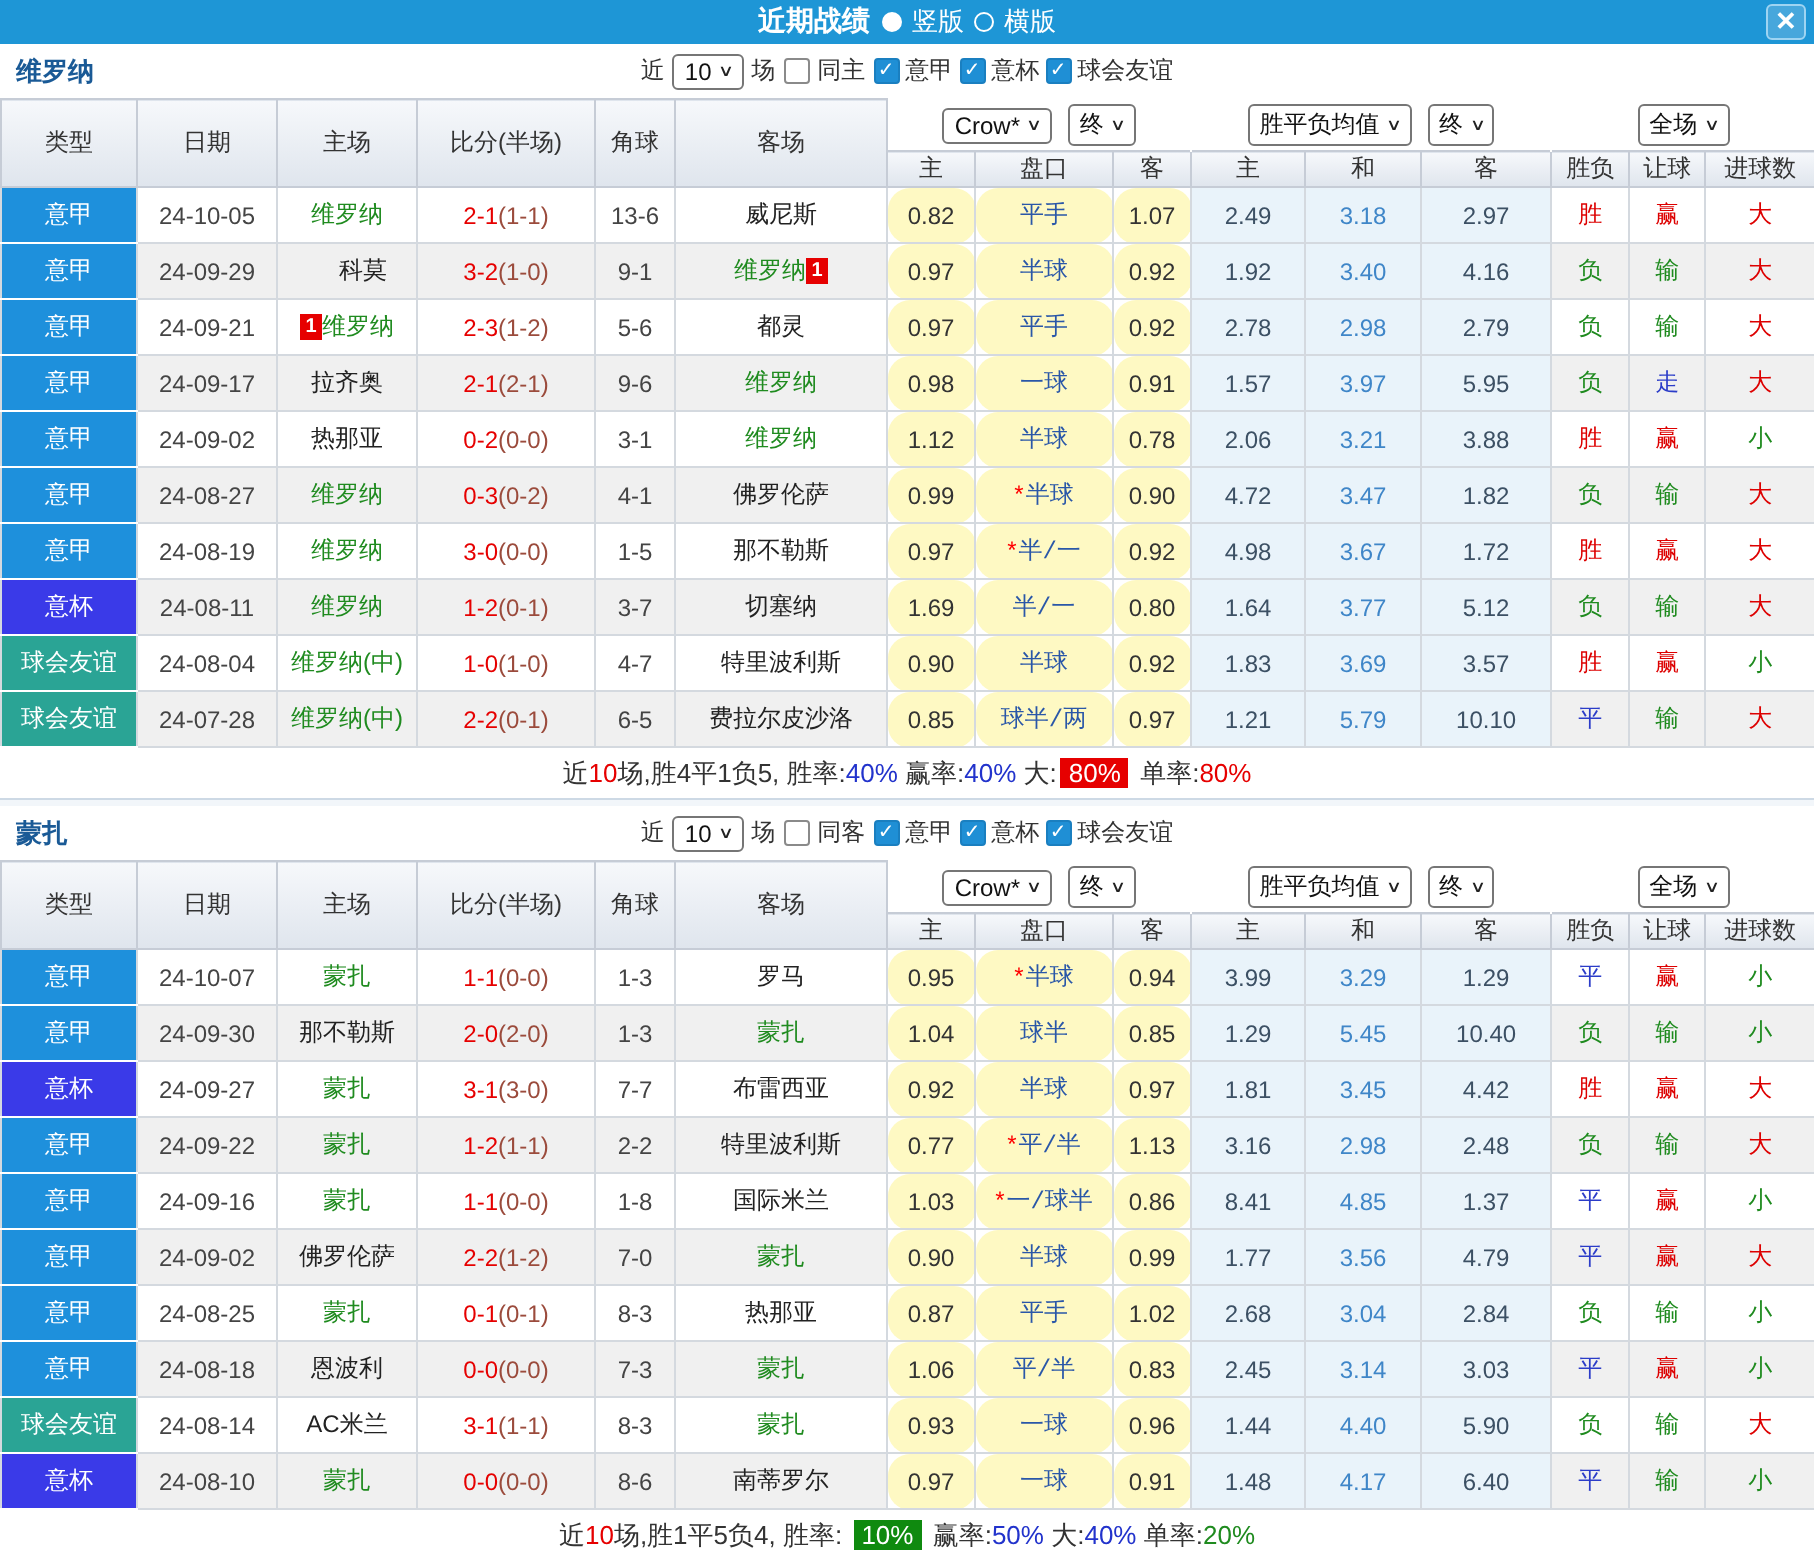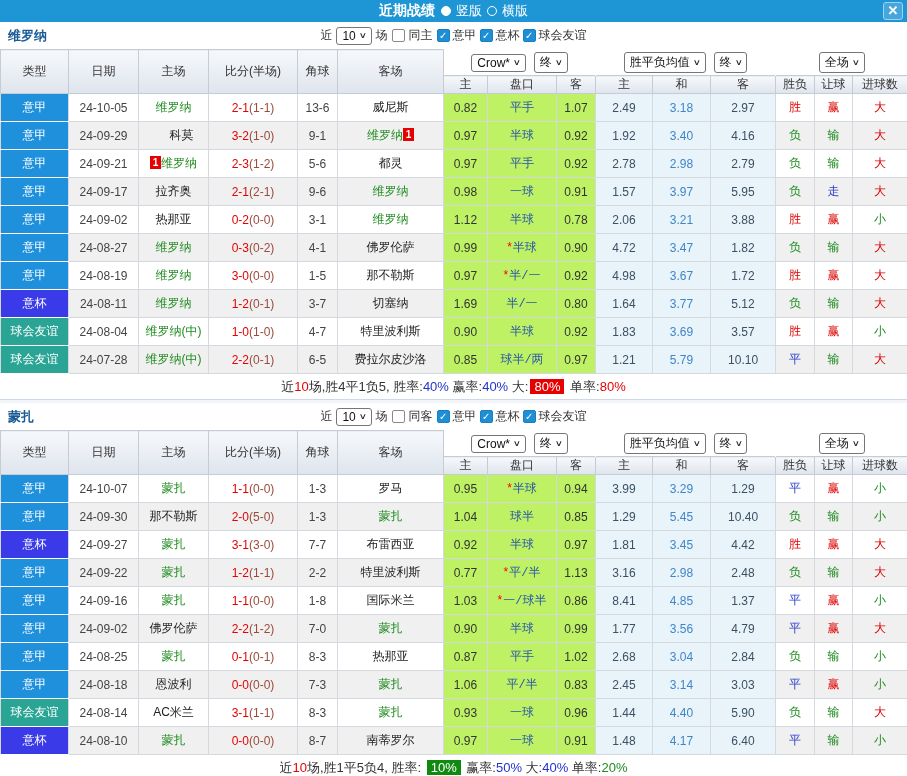--- a/index.html
+++ b/index.html
@@ -53,21 +53,21 @@
   thead tr.ctrl-row th.main-h { height:43px; font-size:12px; }
   thead tr.ctrl-row th.dd { background:#fff; border:1px solid #fff; border-bottom:none; height:26px; }
   thead tr.sub-row th { height:17px; }
   .dd-inner { display:flex; align-items:center; justify-content:center; gap:8px; }
   tbody td {
     border:1px solid #d4d9df; height:28px; text-align:center; padding:0;
     white-space:nowrap; overflow:hidden; color:#444;
   }
   td.type-cell { color:#fff; border-bottom:1px solid #fff; border-top:none; }
   td.alt { background:#f0f0f0; }
-  td.c-ah { background:#bef264; color:#333; }
+  td.c-ah { background:#fef9c3; color:#333;border-radius:11px; }
   td.c-od { background:#e9f3fa; }
   .ah-line { color:#2a57a8;font-family:Liberation Mono, monospace; }
   .star { color:#f00; margin-right:1px; }
   .score-main { color:#e60000;text-align:right; }
   .score-half { color:#9b4b3c; }
   .o-side { color:#3c5064; }
   .o-mid  { color:#3f86c8; }
   .card-badge {
     display:inline-block; background:#e60000; color:#fff; font-size:10px; font-weight:bold;
     width:11px; height:13px; line-height:13px; vertical-align:1px; text-align:center;
@@ -489,21 +489,21 @@
             <td class="c-od o-mid">3.29</td>
             <td class="c-od o-side">1.29</td>
             <td class="c-p" style="color: rgb(43, 60, 200);">平</td>
             <td class="c-p" style="color: rgb(221, 0, 0);">赢</td>
             <td class="c-p" style="color: rgb(31, 139, 31);">小</td>
           </tr>
           <tr>
             <td class="type-cell" style="background-color: rgb(30, 144, 220);">意甲</td>
             <td class="c-p alt">24-09-30</td>
             <td class="c-p alt"><span style="color: rgb(34, 34, 34);">那不勒斯</span></td>
-            <td class="c-p alt"><span class="score-main">2-0</span><span class="score-half">(5-0)</span></td>
+            <td class="c-p alt"><span class="score-main">2-0</span><span class="score-half">(2-0)</span></td>
             <td class="c-p alt">1-3</td>
             <td class="c-p alt"><span style="color: rgb(31, 139, 31);">蒙扎</span></td>
             <td class="c-ah">1.04</td>
             <td class="c-ah"><span class="ah-line">球半</span></td>
             <td class="c-ah">0.85</td>
             <td class="c-od o-side">1.29</td>
             <td class="c-od o-mid">5.45</td>
             <td class="c-od o-side">10.40</td>
             <td class="c-p alt" style="color: rgb(31, 139, 31);">负</td>
             <td class="c-p alt" style="color: rgb(31, 139, 31);">输</td>
@@ -626,21 +626,21 @@
             <td class="c-od o-side">5.90</td>
             <td class="c-p" style="color: rgb(31, 139, 31);">负</td>
             <td class="c-p" style="color: rgb(31, 139, 31);">输</td>
             <td class="c-p" style="color: rgb(221, 0, 0);">大</td>
           </tr>
           <tr>
             <td class="type-cell" style="background-color: rgb(58, 58, 232);">意杯</td>
             <td class="c-p alt">24-08-10</td>
             <td class="c-p alt"><span style="color: rgb(31, 139, 31);">蒙扎</span></td>
             <td class="c-p alt"><span class="score-main">0-0</span><span class="score-half">(0-0)</span></td>
-            <td class="c-p alt">8-7</td>
+            <td class="c-p alt">8-6</td>
             <td class="c-p alt"><span style="color: rgb(34, 34, 34);">南蒂罗尔</span></td>
             <td class="c-ah">0.97</td>
             <td class="c-ah"><span class="ah-line">一球</span></td>
             <td class="c-ah">0.91</td>
             <td class="c-od o-side">1.48</td>
             <td class="c-od o-mid">4.17</td>
             <td class="c-od o-side">6.40</td>
             <td class="c-p alt" style="color: rgb(43, 60, 200);">平</td>
             <td class="c-p alt" style="color: rgb(31, 139, 31);">输</td>
             <td class="c-p alt" style="color: rgb(31, 139, 31);">小</td>

